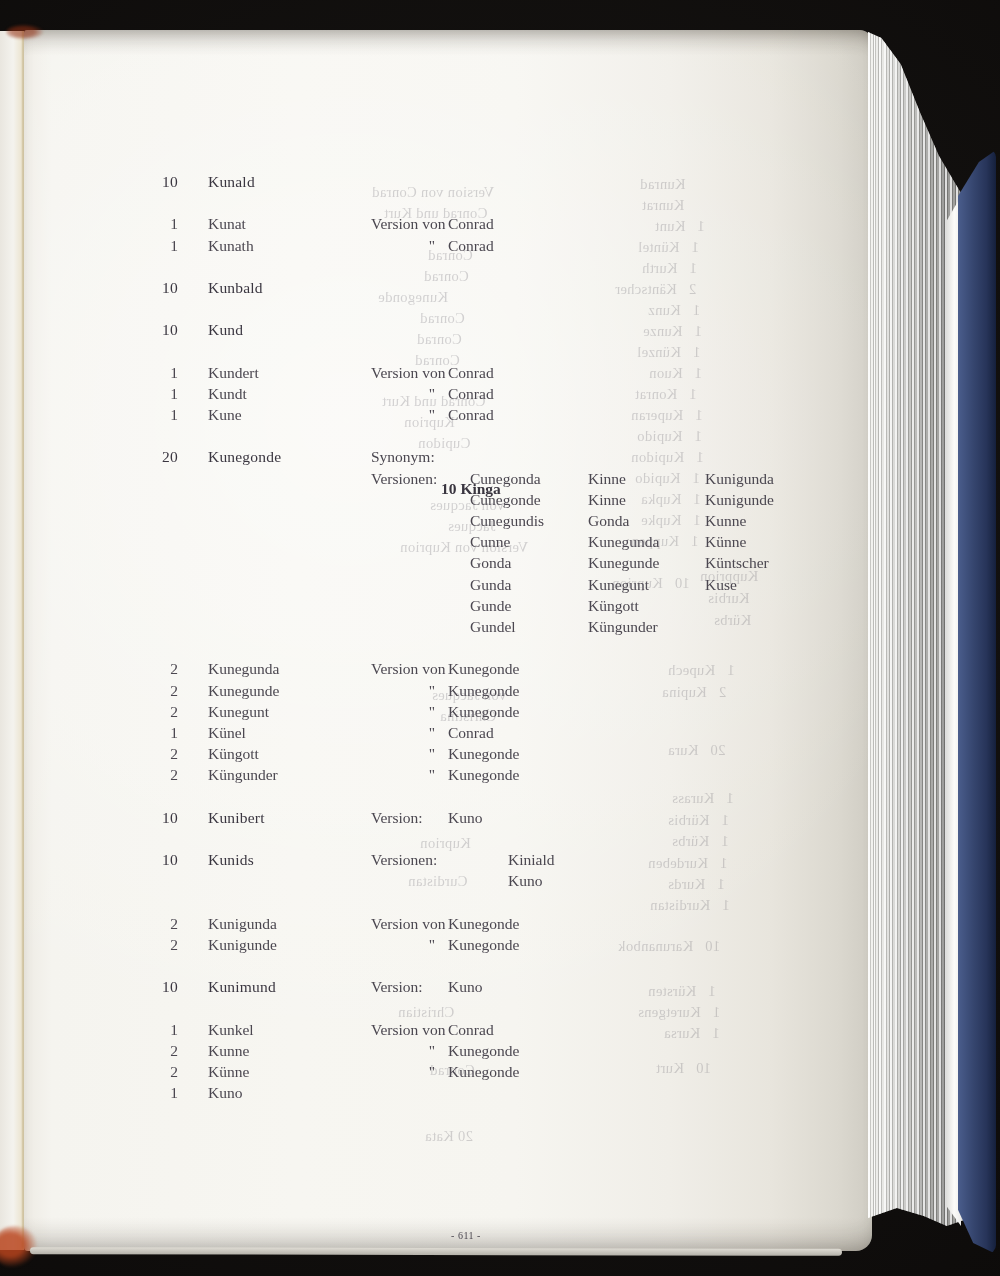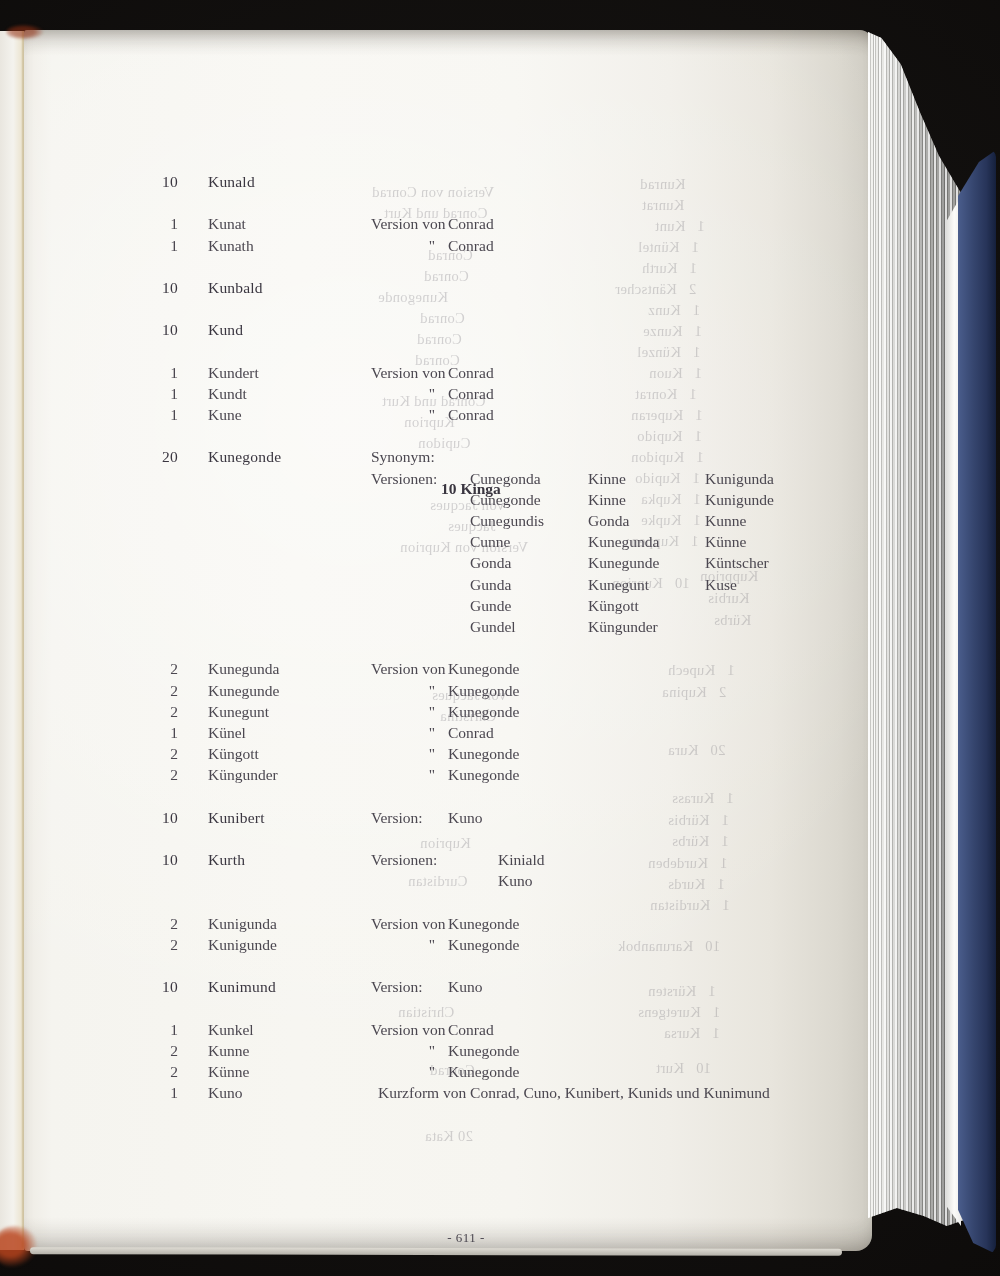--- a/index.html
+++ b/index.html
@@ -46,26 +46,26 @@
   .content{position:absolute;left:0;top:141px;width:848px;color:#4b4750;font-size:15.5px;}
   .group{margin:0 0 21.2px 0;}
   .row{position:relative;height:21.2px;white-space:nowrap;}
   .row span{position:absolute;top:0;line-height:21.2px;}
   .e-count{left:96px;width:58px;text-align:right;}
   .e-name{left:184px;}
   .row.head .e-count,.row.head .e-name{font-weight:400;color:#3a3640;letter-spacing:.2px;}
   .e-rel{left:347px;}
   .e-ditto{left:398px;width:20px;text-align:center;}
   .e-val{left:424px;}
-  .e-val.vi{left:474px;}
+  .e-val.vi{left:484px;}
   .e-syn{left:417px;font-weight:700;color:#3a3640;margin-top:32px;}
   .e-g.g1{left:446px;text-align:center;}  .e-g.g2{left:564px;}  .e-g.g3{left:681px;}
   .e-kurz{left:354px;}
   .page-number{position:absolute;left:392px;top:1200px;width:100px;text-align:center;
-               color:#4b4750;font-size:13px;letter-spacing:.5px;}
+               color:#4b4750;font-size:10px;letter-spacing:.5px;}
   
   .bleed{position:absolute;transform:scaleX(-1);white-space:pre;
          font-size:14.6px;color:#6d6a73;opacity:.28;filter:blur(.55px);letter-spacing:.3px;}
 </style>
 </head>
 <body>
 
 <div class="scene">
   <div class="gutter"></div>
 
@@ -212,21 +212,21 @@
           <div class="row head">
             <span class="e-count">10</span>
             <span class="e-name">Kunibert</span>
             <span class="e-rel">Version:</span>
             <span class="e-val">Kuno</span>
           </div>
         </div>
         <div class="group">
           <div class="row head">
             <span class="e-count">10</span>
-            <span class="e-name">Kurth</span>
+            <span class="e-name">Kunids</span>
             <span class="e-rel">Versionen:</span>
             <span class="e-val vi">Kiniald</span>
           </div>
           <div class="row">
             <span class="e-val vi">Kuno</span>
           </div>
         </div>
         <div class="group">
           <div class="row">
             <span class="e-count">2</span>
@@ -264,21 +264,20 @@
           </div>
           <div class="row">
             <span class="e-count">2</span>
             <span class="e-name">Künne</span>
             <span class="e-ditto">"</span>
             <span class="e-val">Kunegonde</span>
           </div>
           <div class="row">
             <span class="e-count">1</span>
             <span class="e-name">Kuno</span>
-            <span class="e-kurz">Kurzform von Conrad, Cuno, Kunibert, Kunids und Kunimund</span>
           </div>
         </div>
       </div>
     <div class="page-number">- 611 -</div>
   <span class="bleed" style="left: 348px; top: 154px;">Version von Conrad</span>
       <span class="bleed" style="left: 360px; top: 175px;">Conrad und Kurt</span>
       <span class="bleed" style="left: 404px; top: 217px;">Conrad</span>
       <span class="bleed" style="left: 400px; top: 238px;">Conrad</span>
       <span class="bleed" style="left: 354px; top: 259px;">Kunegonde</span>
       <span class="bleed" style="left: 396px; top: 280px;">Conrad</span>

